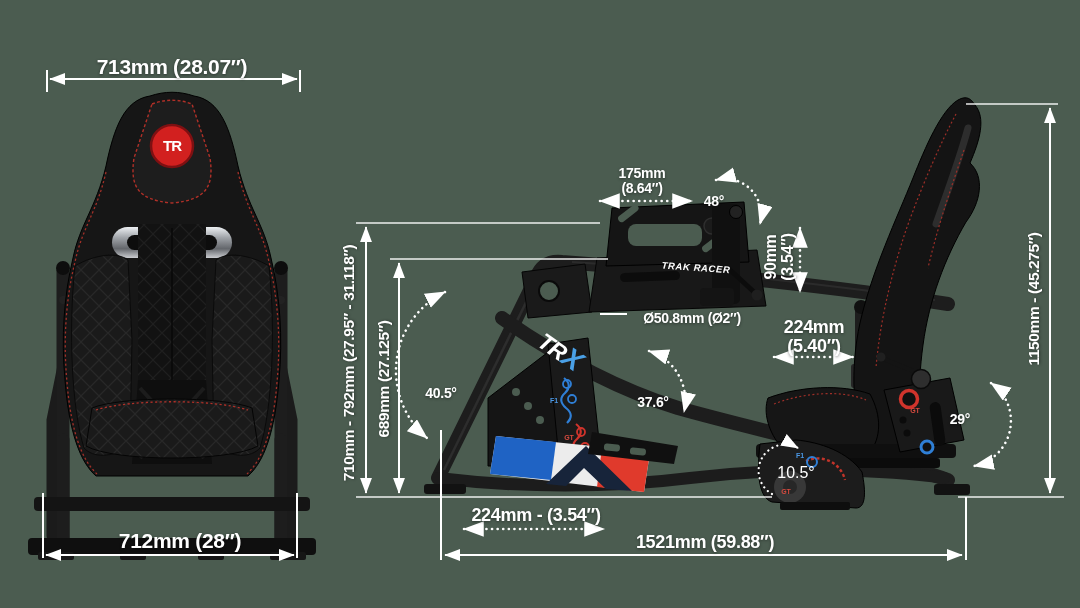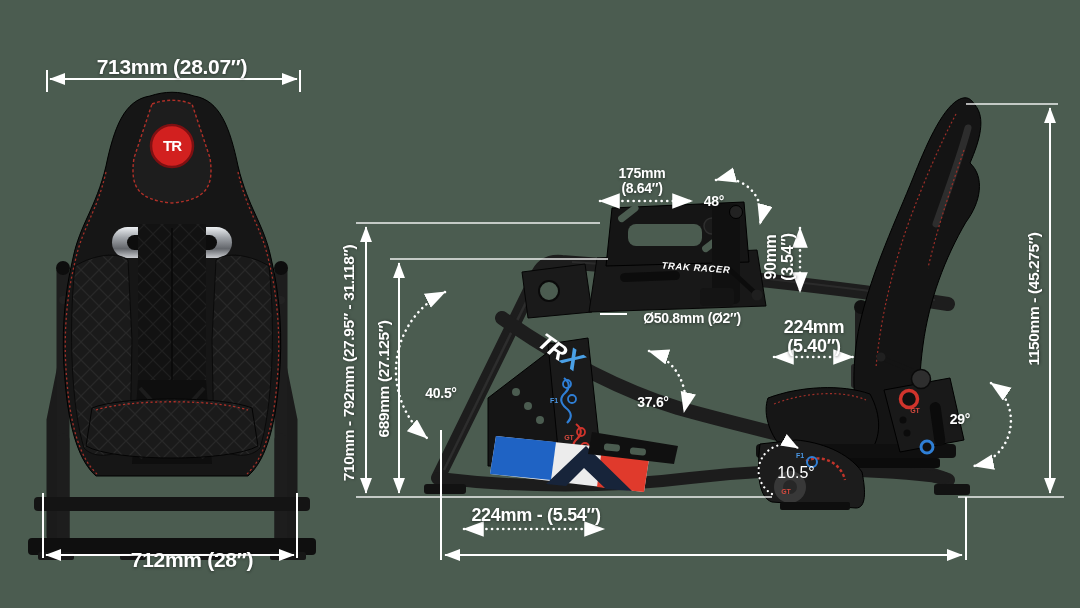--- a/index.html
+++ b/index.html
@@ -203,21 +203,21 @@
     <path d="M991,383 A46 46 0 0 1 974,466" stroke-width="2.6" stroke-dasharray="0.1 5.5" stroke-linecap="round" marker-start="url(#arw)" marker-end="url(#arw)"></path>
 
     <line x1="441" y1="430" x2="441" y2="560" stroke-width="2"></line>
     <line x1="966" y1="497" x2="966" y2="560" stroke-width="2"></line>
     <line x1="464" y1="529" x2="604" y2="529" stroke-width="2.6" stroke-dasharray="0.1 5.5" stroke-linecap="round" marker-start="url(#arw)" marker-end="url(#arw)"></line>
     <line x1="445" y1="555" x2="962" y2="555" stroke-width="2" marker-start="url(#arw)" marker-end="url(#arw)"></line>
   </g>
 </svg>
 
 <div class="t s21" style="left:172px;top:67px;">713mm (28.07″)</div>
-<div class="t s21" style="left:192px;top:541px;margin-top:19px;">712mm (28″)</div>
+<div class="t s21" style="left:180px;top:541px;">712mm (28″)</div>
 <div class="t logo" style="left:172px;top:146px;">TR</div>
 
 <div class="t s19" style="left:642px;top:181px;">
   <div>175mm</div>
   <div>(8.64″)</div>
 </div>
 <div class="t s19" style="left:714px;top:202px;">48°</div>
 <div class="t s16 rot" style="left:779px;top:257px;">
   <div>90mm</div>
   <div>(3.54″)</div>
@@ -227,21 +227,22 @@
   <div>224mm</div>
   <div>(5.40″)</div>
 </div>
 <div class="t s19" style="left:441px;top:394px;">40.5°</div>
 <div class="t s19" style="left:653px;top:403px;">37.6°</div>
 <div class="t s15 rot" style="left:349px;top:363px;">710mm - 792mm (27.95″ - 31.118″)</div>
 <div class="t s15 rot" style="left:384px;top:379px;">689mm (27.125″)</div>
 <div class="t s15 rot" style="left:1034px;top:299px;">1150mm - (45.275″)</div>
 <div class="t s19" style="left:960px;top:420px;">29°</div>
 <div class="t deg105" style="left:796px;top:473px;">10.5°</div>
-<div class="t s18" style="left:536px;top:516px;">224mm - (5.54″)</div>
+<div class="t s18" style="left:536px;top:516px;">224mm - (3.54″)</div>
+<div class="t s18" style="left:705px;top:543px;">1521mm (59.88″)</div>
 
 <div class="t brand" style="left:696px;top:268px;">TRAK RACER</div>
 <div class="t trx" style="left:560px;top:351px;">
   <span>TR</span><span class="x" style="color:#4aa0e6;">X</span>
 </div>
 
 <div class="t tiny" style="left:554px;top:401px;color:#4a97e4;">F1</div>
 <div class="t tiny" style="left:569px;top:438px;color:#d64a3f;">GT</div>
 <div class="t tiny" style="left:800px;top:456px;color:#4a97e4;">F1</div>
 <div class="t tiny" style="left:786px;top:492px;color:#d64a3f;">GT</div>

